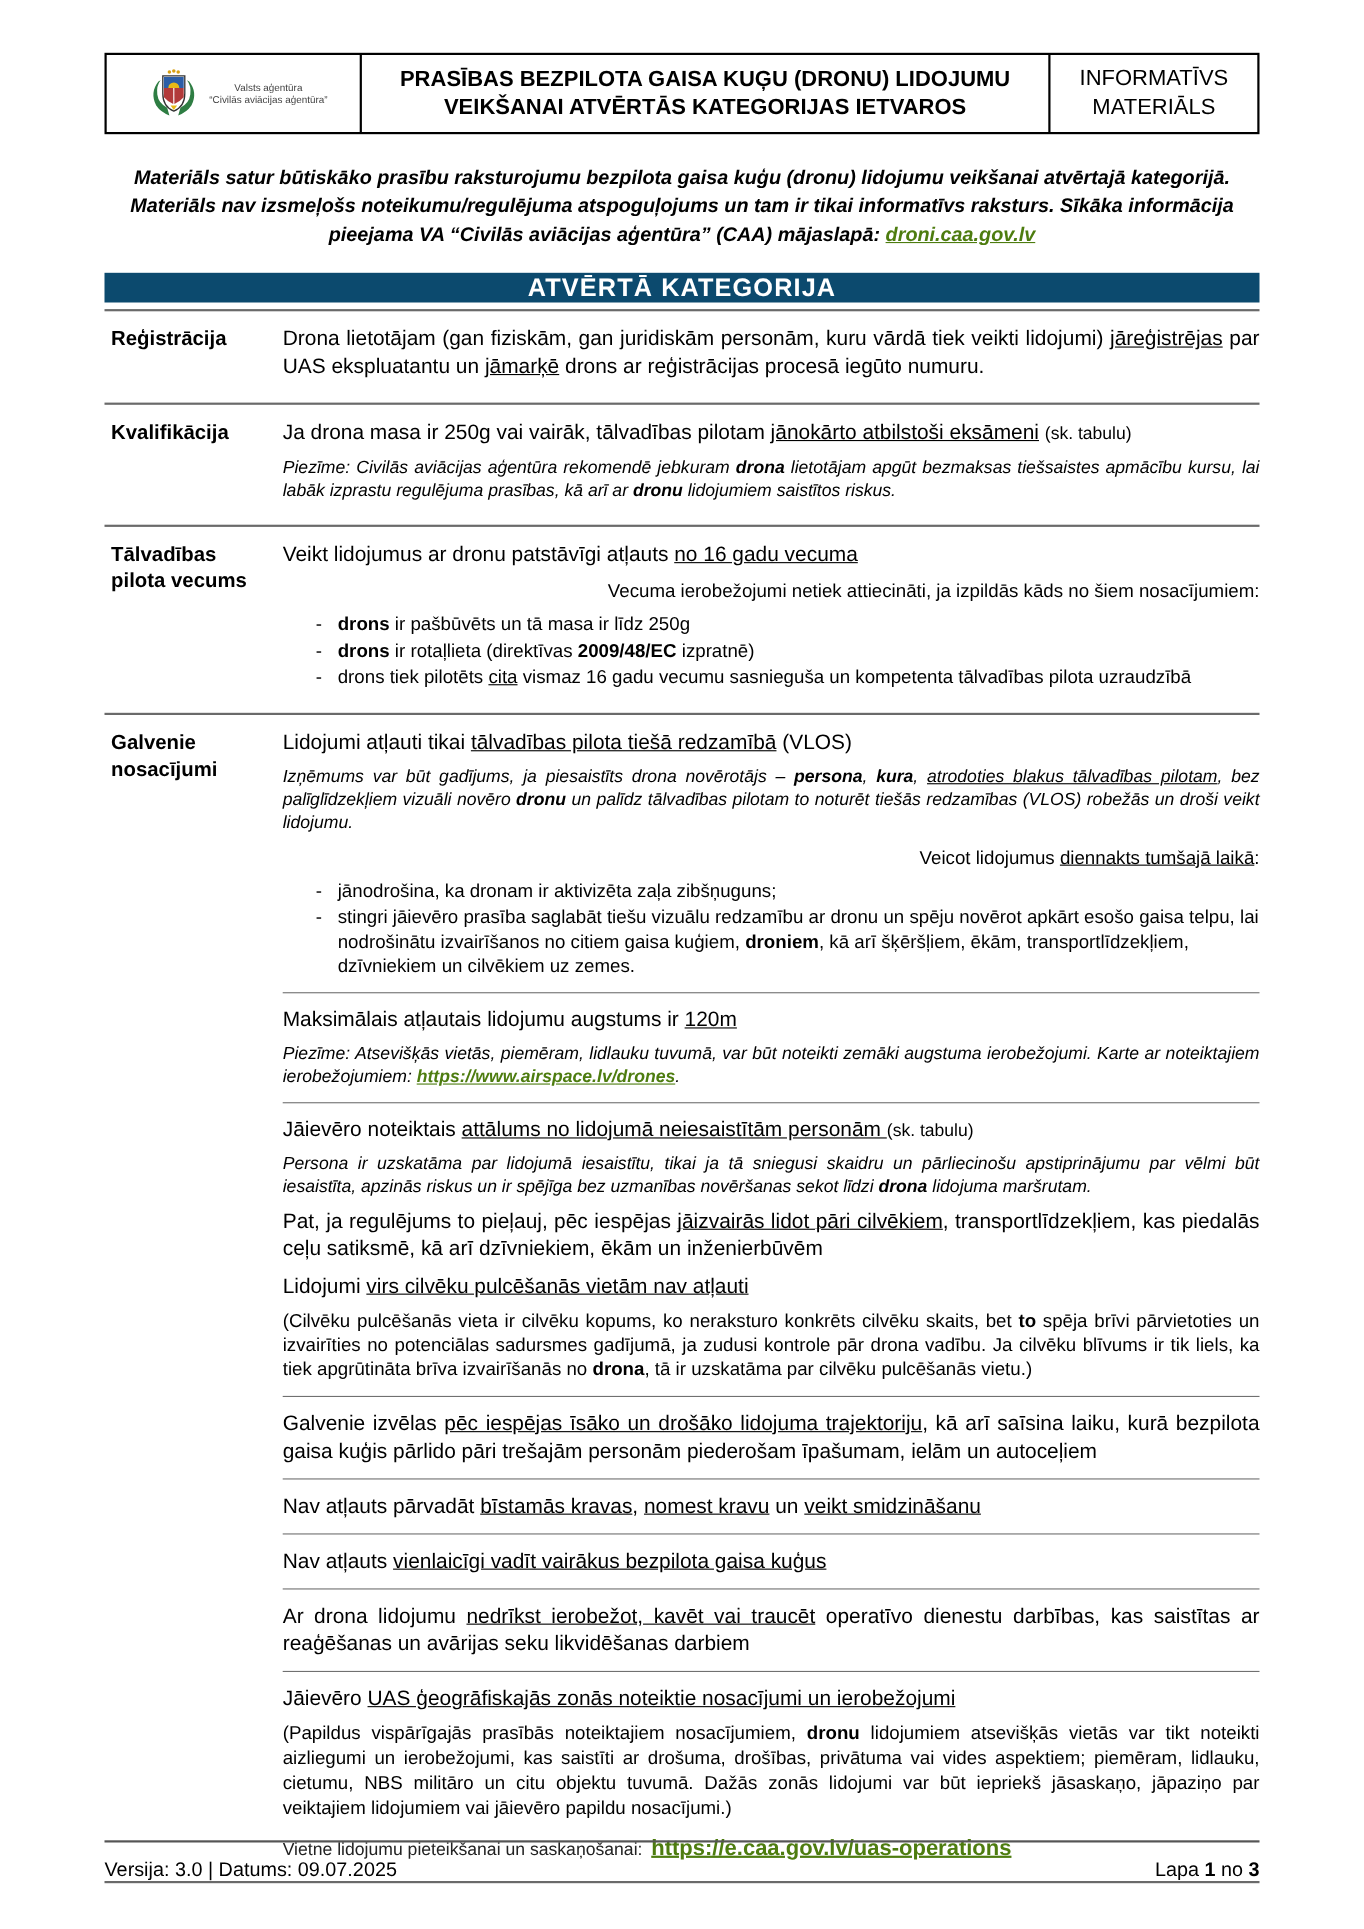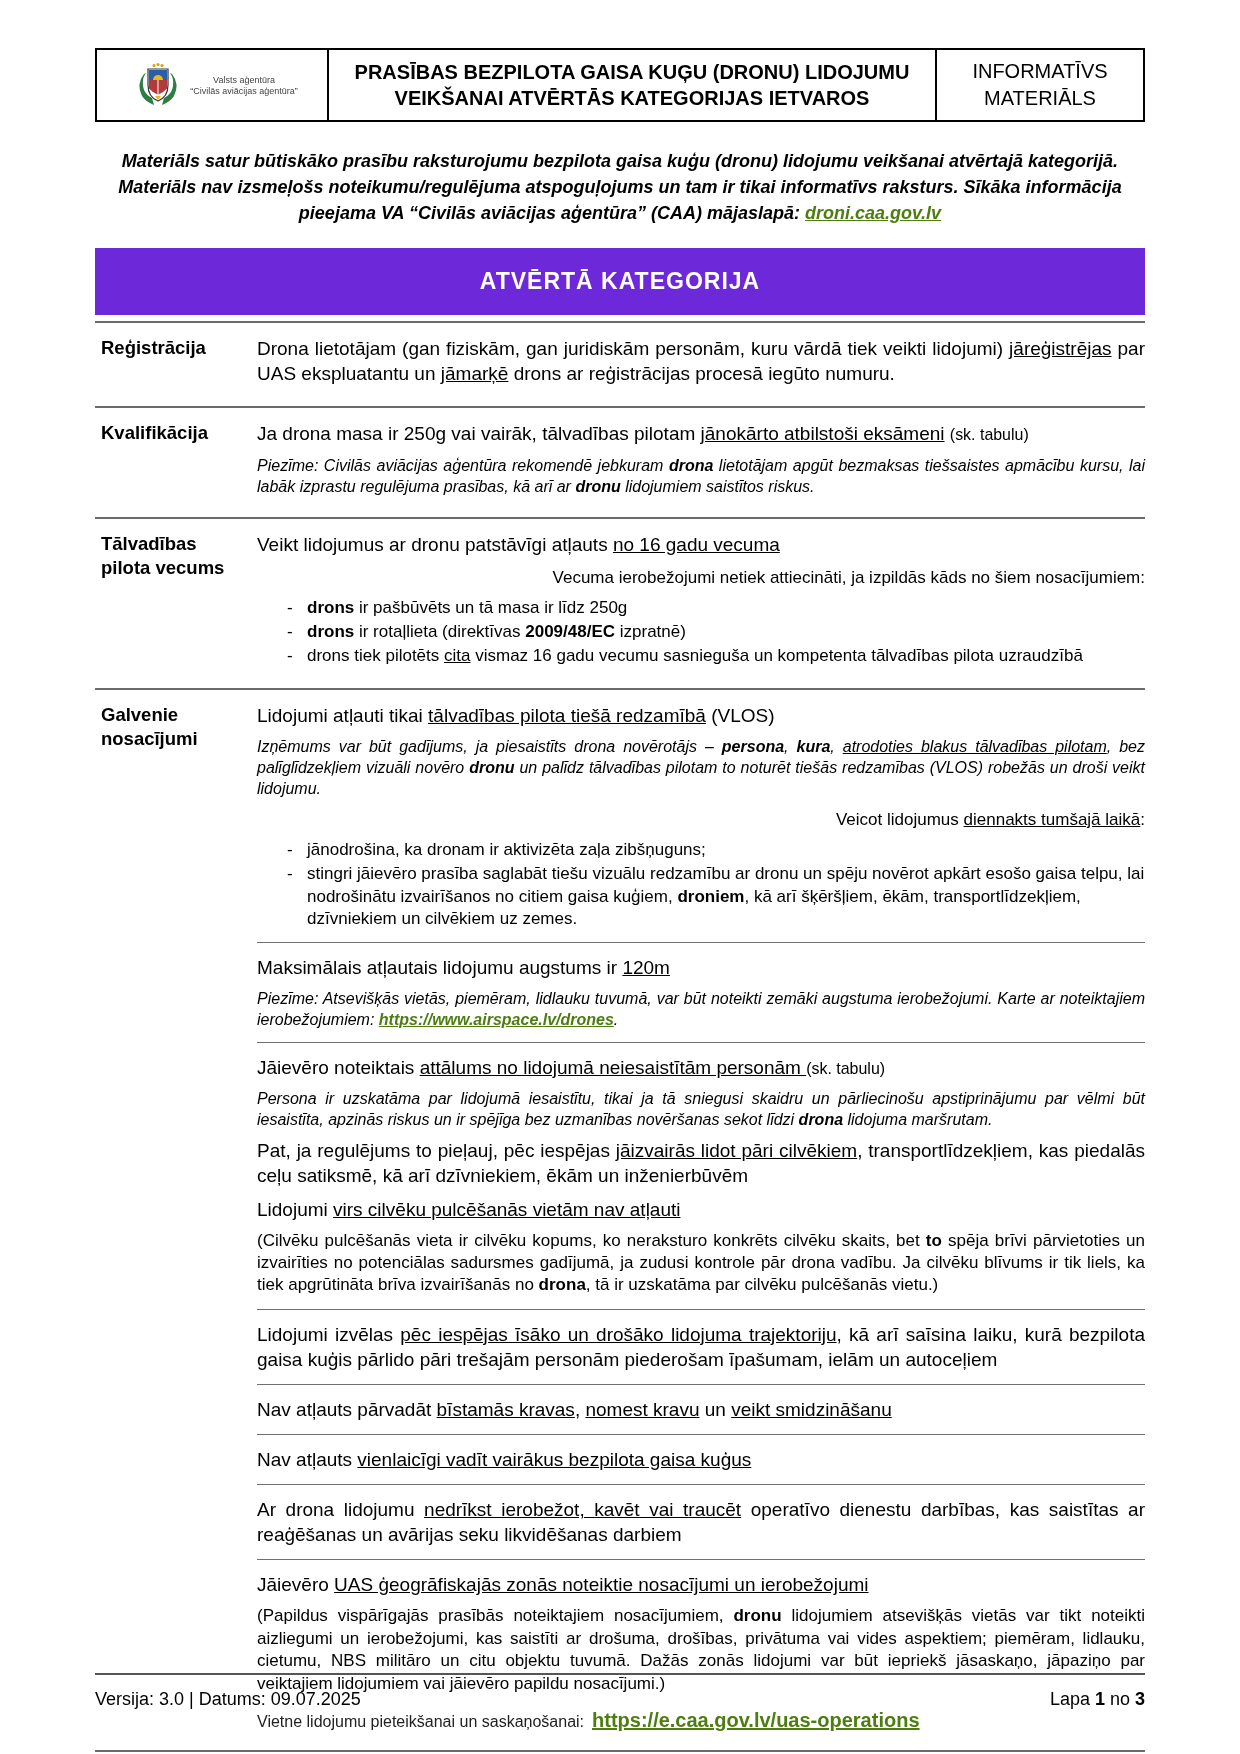--- a/index.html
+++ b/index.html
@@ -17,34 +17,34 @@
   .h-logo-cell {
     width:232px; border-right:2px solid #000; display:flex; 
     align-items:center; justify-content:center; padding:3px 0;
   }
   .logo-text { font-size:9px; line-height:1.25; text-align:center; color:#444; margin-top:2px; }
   .h-title-cell {
     flex:1; display:flex; align-items:center; justify-content:center; text-align:center;
     font-weight:bold; font-size:20px; line-height:1.3; padding:0 18px;
   }
   .h-badge-cell {
-    width:208px; border-left:2px solid #000; display:flex; align-items:center;
+    width:190px; border-left:2px solid #000; display:flex; align-items:center;
     justify-content:center; text-align:center; font-size:20px; line-height:1.35; padding:0 8px;
   }
 
   
   .intro {
     margin:26px 8px 22px 8px; text-align:center; font-weight:bold; font-style:italic;
     font-size:18px; line-height:1.45;
   }
 
   
   .banner {
-    background:#6d28d9; color:#fff; text-align:center; font-weight:bold;
-    font-size:23px; letter-spacing:1px; padding:20px 0; margin-bottom:6px;
+    background:#0c4a6e; color:#fff; text-align:center; font-weight:bold;
+    font-size:23px; letter-spacing:1px; padding:0 0; margin-bottom:6px;
   }
 
   
   .req-table { border-bottom:2px solid #6a6a6a; }
   .row { display:flex; border-top:2px solid #6a6a6a; padding:11px 0 12px 0; }
   .row-label { width:162px; flex:none; font-weight:bold; font-size:18.5px; line-height:1.3; padding:2px 8px 0 6px; }
   .row-content { flex:1; min-width:0; }
 
   .blk { margin:2px 0 8px 0; line-height:1.32;text-align:right; }
   .main  { font-size:19px; text-align:justify; }
@@ -160,21 +160,21 @@
           <div class="inner-sep"></div>
           <div class="blk main"><span>Maksimālais atļautais lidojumu augstums ir </span><span class="u">120m</span></div>
           <div class="blk note"><span>Piezīme: Atsevišķās vietās, piemēram, lidlauku tuvumā, var būt noteikti zemāki augstuma ierobežojumi. Karte ar noteiktajiem ierobežojumiem: </span><a class="link b u" href="#">https://www.airspace.lv/drones</a><span>.</span></div>
           <div class="inner-sep"></div>
           <div class="blk main"><span>Jāievēro noteiktais </span><span class="u">attālums no lidojumā neiesaistītām personām </span><span class="sm">(sk. tabulu)</span></div>
           <div class="blk note"><span>Persona ir uzskatāma par lidojumā iesaistītu, tikai ja tā sniegusi skaidru un pārliecinošu apstiprinājumu par vēlmi būt iesaistīta, apzinās riskus un ir spējīga bez uzmanības novēršanas sekot līdzi </span><span class="b">drona</span><span> lidojuma maršrutam.</span></div>
           <div class="blk main"><span>Pat, ja regulējums to pieļauj, pēc iespējas </span><span class="u">jāizvairās lidot pāri cilvēkiem</span><span>, transportlīdzekļiem, kas piedalās ceļu satiksmē, kā arī dzīvniekiem, ēkām un inženierbūvēm</span></div>
           <div class="blk main"><span>Lidojumi </span><span class="u">virs cilvēku pulcēšanās vietām nav atļauti</span></div>
           <div class="blk paren"><span>(Cilvēku pulcēšanās vieta ir cilvēku kopums, ko neraksturo konkrēts cilvēku skaits, bet </span><span class="b">to</span><span> spēja brīvi pārvietoties un izvairīties no potenciālas sadursmes gadījumā, ja zudusi kontrole pār drona vadību. Ja cilvēku blīvums ir tik liels, ka tiek apgrūtināta brīva izvairīšanās no </span><span class="b">drona</span><span>, tā ir uzskatāma par cilvēku pulcēšanās vietu.)</span></div>
           <div class="inner-sep"></div>
-          <div class="blk main"><span>Lidojumi izvēlas </span><span class="u">pēc iespējas īsāko un drošāko lidojuma trajektoriju</span><span>, kā arī saīsina laiku, kurā bezpilota gaisa kuģis pārlido pāri trešajām personām piederošam īpašumam, ielām un autoceļiem</span></div>
+          <div class="blk main"><span>Galvenie izvēlas </span><span class="u">pēc iespējas īsāko un drošāko lidojuma trajektoriju</span><span>, kā arī saīsina laiku, kurā bezpilota gaisa kuģis pārlido pāri trešajām personām piederošam īpašumam, ielām un autoceļiem</span></div>
           <div class="inner-sep"></div>
           <div class="blk main"><span>Nav atļauts pārvadāt </span><span class="u">bīstamās kravas</span><span>, </span><span class="u">nomest kravu</span><span> un </span><span class="u">veikt smidzināšanu</span></div>
           <div class="inner-sep"></div>
           <div class="blk main"><span>Nav atļauts </span><span class="u">vienlaicīgi vadīt vairākus bezpilota gaisa kuģus</span></div>
           <div class="inner-sep"></div>
           <div class="blk main"><span>Ar drona lidojumu </span><span class="u">nedrīkst ierobežot, kavēt vai traucēt</span><span> operatīvo dienestu darbības, kas saistītas ar reaģēšanas un avārijas seku likvidēšanas darbiem</span></div>
           <div class="inner-sep"></div>
           <div class="blk main"><span>Jāievēro </span><span class="u">UAS ģeogrāfiskajās zonās noteiktie nosacījumi un ierobežojumi</span></div>
           <div class="blk paren"><span>(Papildus vispārīgajās prasībās noteiktajiem nosacījumiem, </span><span class="b">dronu</span><span> lidojumiem atsevišķās vietās var tikt noteikti aizliegumi un ierobežojumi, kas saistīti ar drošuma, drošības, privātuma vai vides aspektiem; piemēram, lidlauku, cietumu, NBS militāro un citu objektu tuvumā. Dažās zonās lidojumi var būt iepriekš jāsaskaņo, jāpaziņo par veiktajiem lidojumiem vai jāievēro papildu nosacījumi.)</span></div>
           <div class="linkline">

